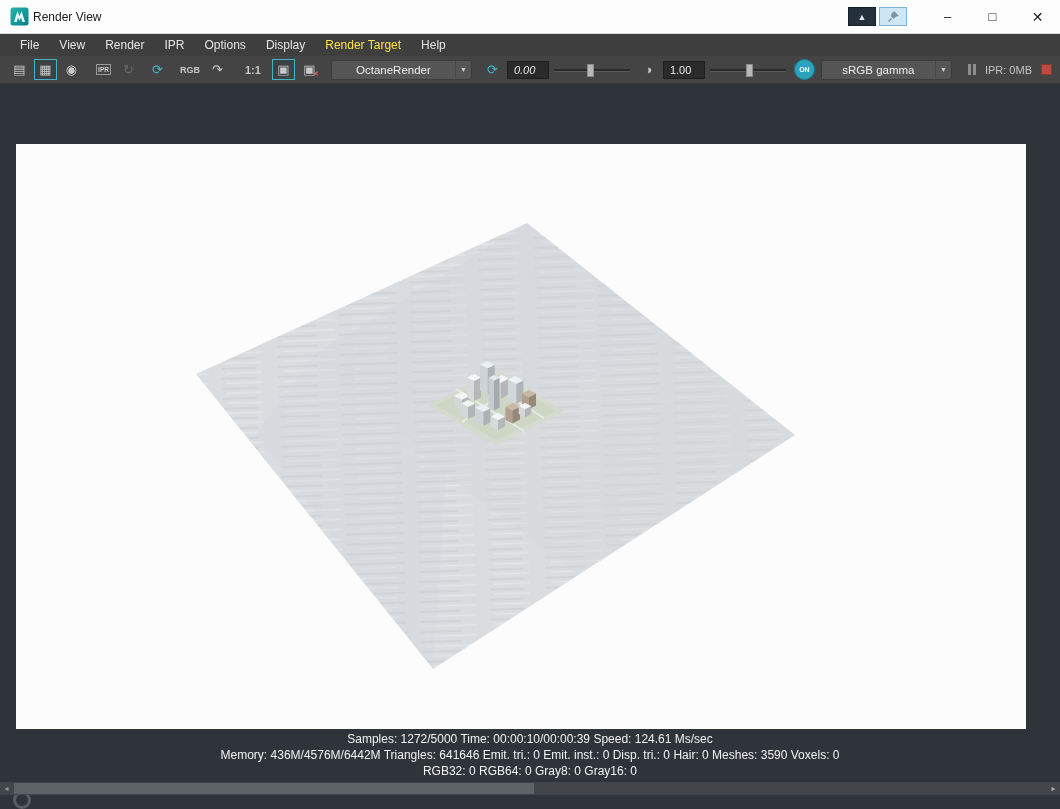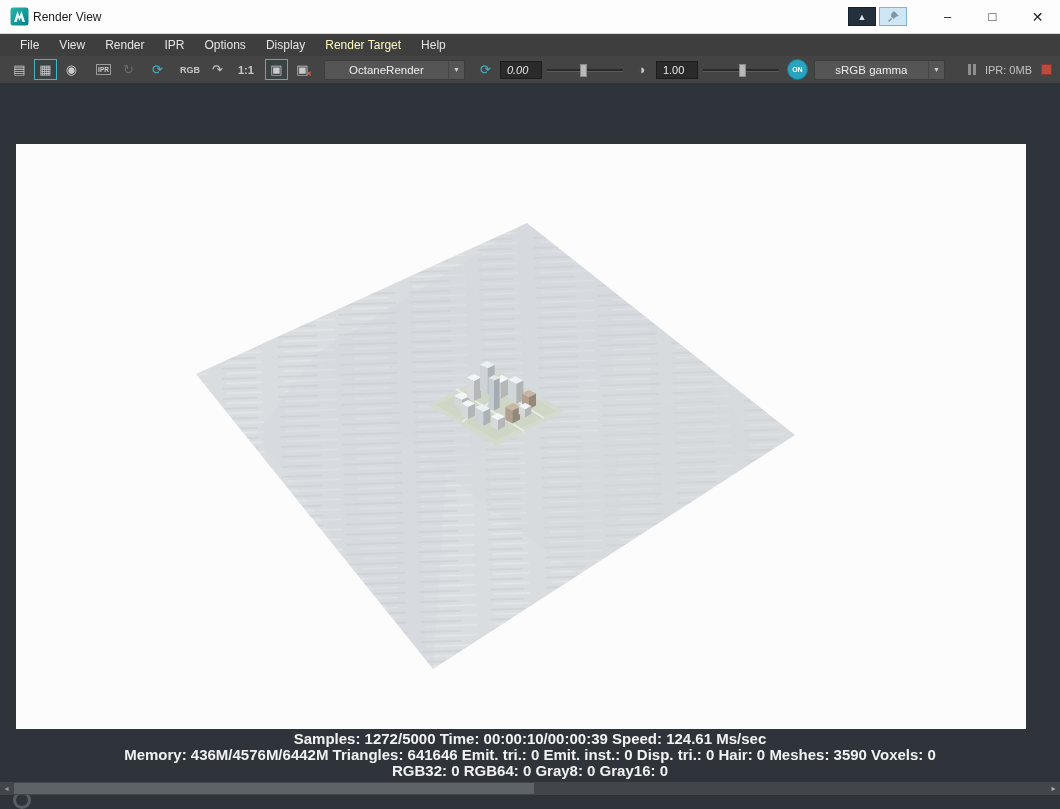--- a/index.html
+++ b/index.html
@@ -13,21 +13,21 @@
   .title-text { font-size:12px; color:#1a1a1a; }
   .title-controls { display:flex; align-items:center; height:34px; }
   .dock-btn { width:28px; height:19px; background:#24313c; border:1px solid #16222b; color:#dfe6ea; font-size:9px; display:flex; align-items:center; justify-content:center; cursor:pointer; margin-right:3px; }
   .pin-btn { width:28px; height:19px; background:#cfe6f4; border:1px solid #7fb4d4; display:flex; align-items:center; justify-content:center; cursor:pointer; margin-right:18px; }
   .win-btn { width:45px; height:33px; background:transparent; border:none; font-size:13px; color:#222; display:flex; align-items:center; justify-content:center; cursor:pointer; }
   .win-btn.close { font-size:14px; }
 
   
   .menubar { height:22px; background:#3e3e3e; display:flex; align-items:center; padding-left:10px; }
   .menu-item { font-size:12px; color:#e4e4e4; padding:0 10px; line-height:22px; cursor:pointer; }
-  .menu-item.disabled { color:#fef9c3; cursor:default; }
+  .menu-item.disabled { color:#fde047; cursor:default; }
 
   
   .toolbar { height:28px; background:#444444; display:flex; align-items:center; padding:0 8px; border-bottom:1px solid #353535; }
   .tbtn { width:23px; height:21px; display:flex; align-items:center; justify-content:center; color:#c9c9c9; font-size:13px; border:1px solid transparent; cursor:pointer; flex:0 0 auto; }
   .tbtn.selected { border:1px solid #45b2c8; background:#3b4244; }
   .tbtn.disabled { color:#6b6b6b; cursor:default; }
   .tbtn.teal { color:#45b6c9; }
   .tbtn .mini-label { font-size:6.5px; font-weight:bold; border:1px solid #9a9a9a; padding:1px 1px; color:#cfcfcf; letter-spacing:0; }
   .tb-text { font-size:9px; color:#c6c6c6; font-weight:bold; flex:0 0 auto; padding:0 2px; }
   .tb-text.big { font-size:11px; }
@@ -45,21 +45,21 @@
   .pause-icon { display:flex; gap:2px; cursor:pointer; }
   .pause-icon i { display:block; width:3px; height:11px; background:#8e8e8e; }
   .mem-label { font-size:11px; color:#c2c2c2; }
   .stop-btn { width:11px; height:11px; background:#bb4a40; border:1px solid #8f352d; cursor:pointer; }
 
   
   .viewport { position:relative; width:1060px; height:725px; background:#2e343a; overflow:hidden; }
   .render-image { position:absolute; left:16px; top:60px; width:1010px; height:585px; background:#fcfcfc; }
   .render-image svg { display:block; width:100%; height:100%; }
 
-  .status { position:absolute; left:0; top:647px; width:100%; text-align:center; color:#f2f2f2; font-size:15px; font-weight:bold; line-height:16px; }
+  .status { position:absolute; left:0; top:647px; width:100%; text-align:center; color:#f2f2f2; font-size:12px; font-weight:normal; line-height:16px; }
 
   
   .hscrollbar { position:absolute; left:0; top:698px; width:100%; height:13px; background:#42464a; }
   .scroll-arrow { position:absolute; top:0; width:13px; height:13px; display:flex; align-items:center; justify-content:center; font-size:8px; color:#969a9d; cursor:pointer; }
   .scroll-arrow.left { left:0; }
   .scroll-arrow.right { right:0; color:#aeb2b5; }
   .scroll-thumb { position:absolute; left:14px; top:1px; width:520px; height:11px; background:#5e6367; cursor:grab; }
 
   .watermark-ring { position:absolute; left:13px; top:707px; width:18px; height:18px; border:3px solid #595e62; border-radius:50%; }
 </style>
@@ -127,21 +127,21 @@
       <span>↻</span>
     </span>
   <span class="tbtn teal" style="margin-left:6px;">
       <span>⟳</span>
     </span>
 
   <span class="tb-text" style="margin-left:9px;">RGB</span>
   <span class="tbtn" style="margin-left:4px;">
       <span>↷</span>
     </span>
-  <span class="tb-text big" style="margin-left:7px;">1:1</span>
+  <span class="tb-text big" style="margin-left:14px;">1:1</span>
 
   <span class="tbtn selected" style="margin-left:9px;">
       <span>▣</span>
     </span>
   <span class="tbtn remove-wrap" style="margin-left:3px;">
     <span>▣</span>
     <span class="remove-x">✕</span>
   </span>
 
   <div class="dropdown" style="margin-left:10px; width:141px;">

